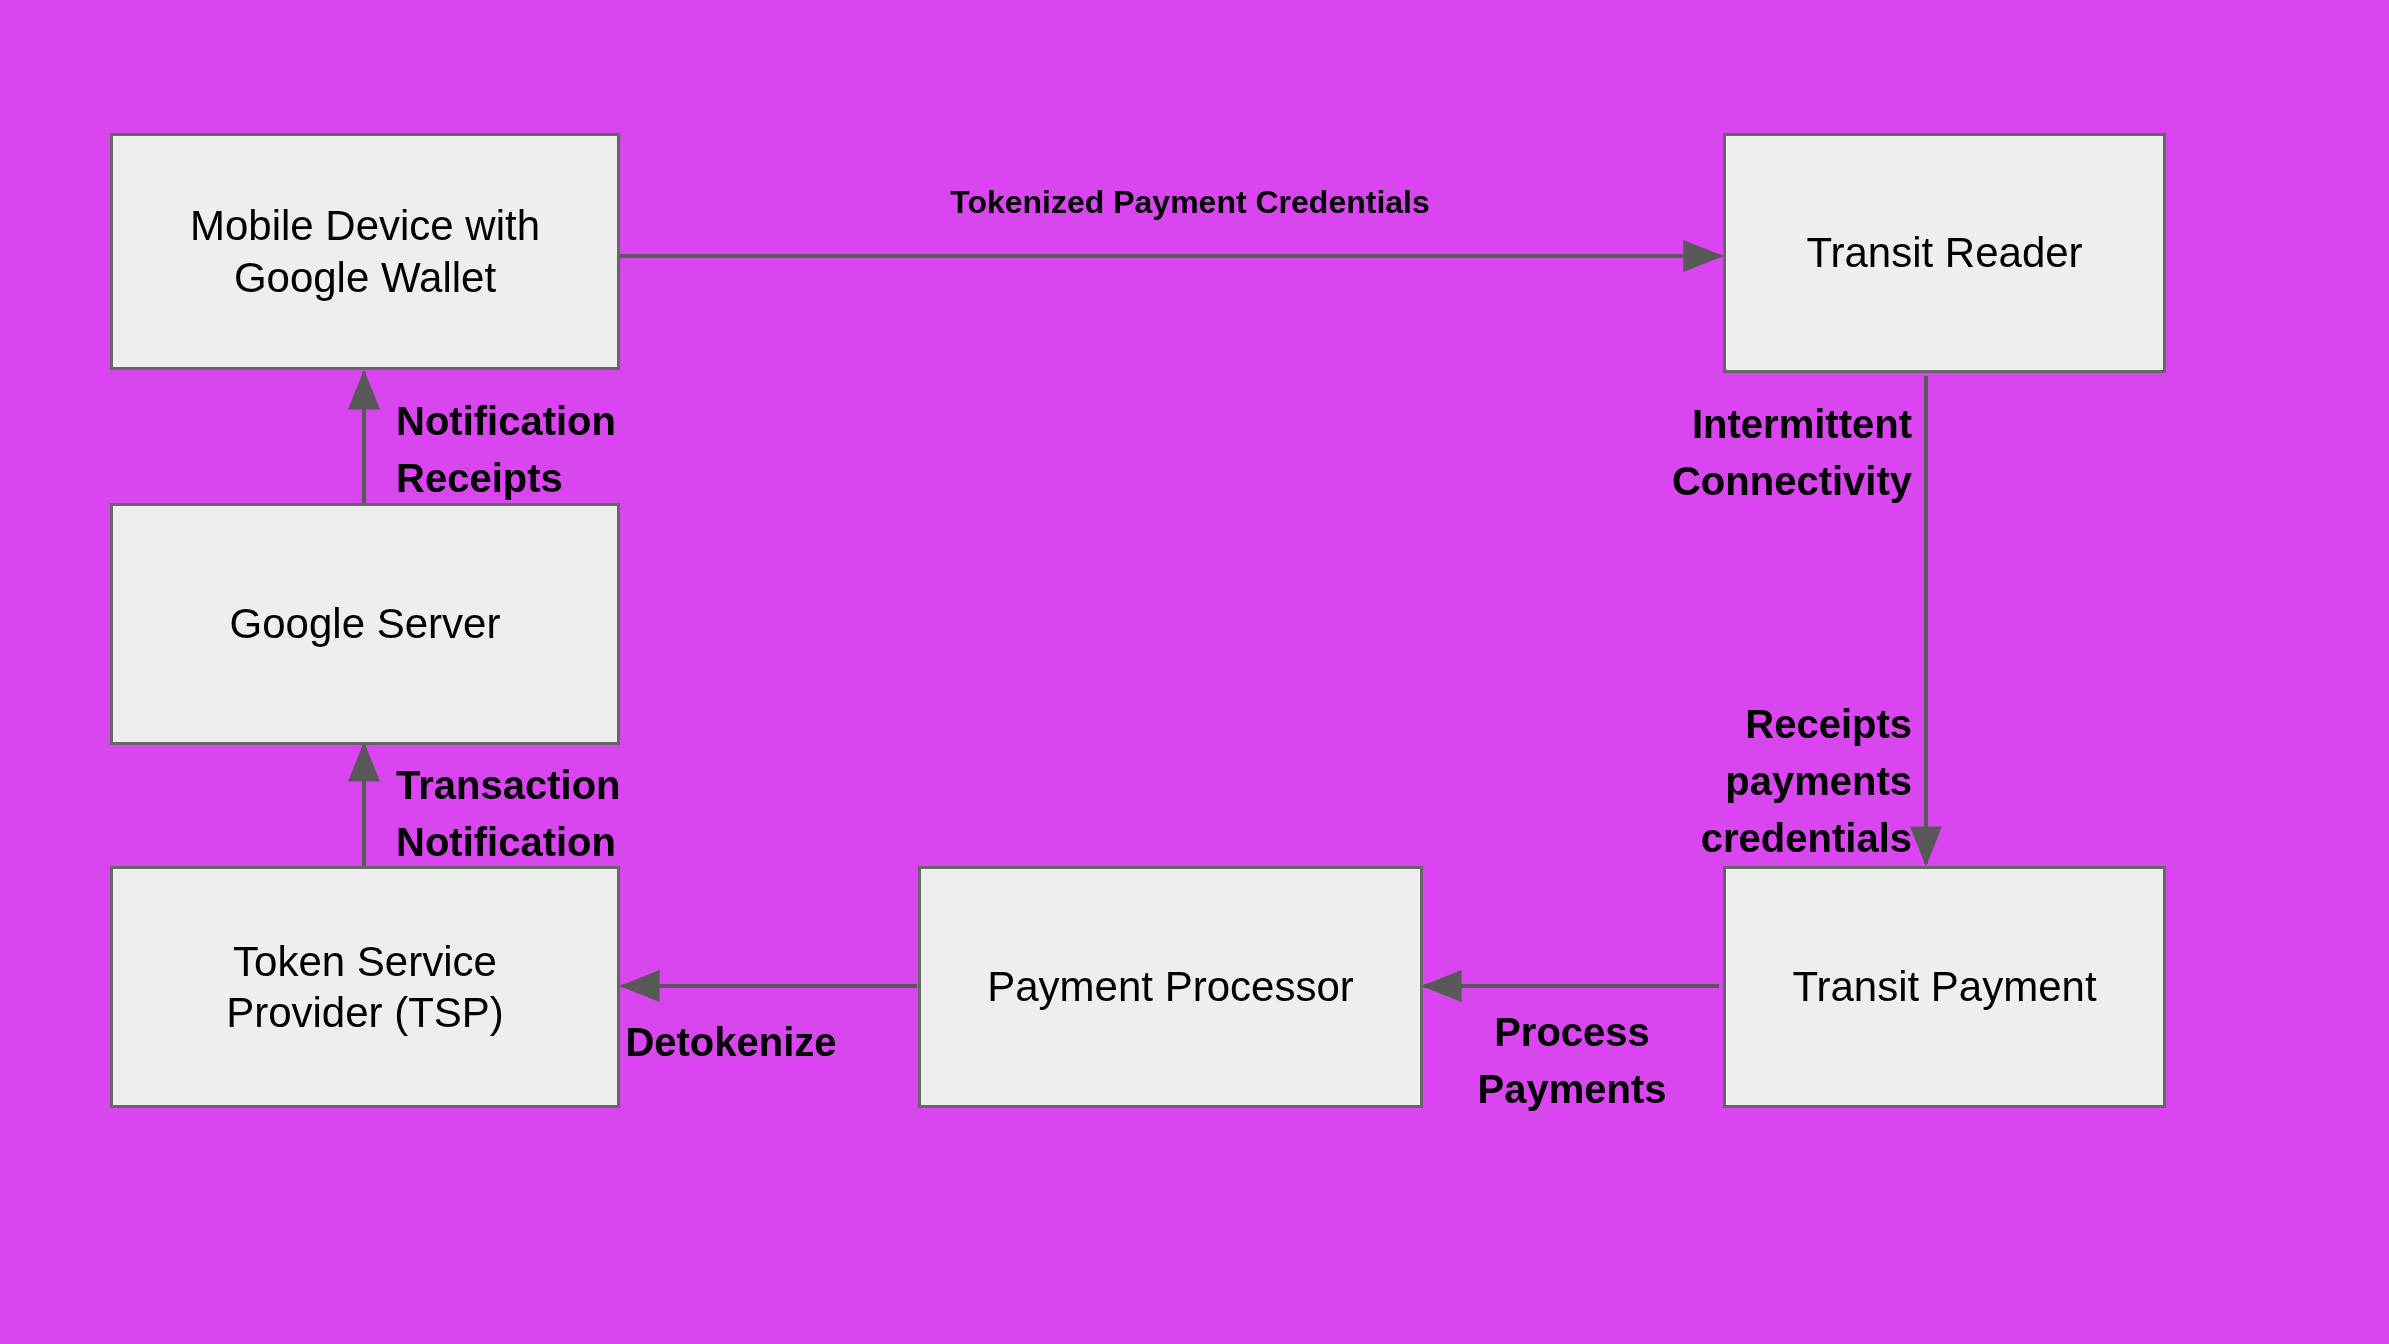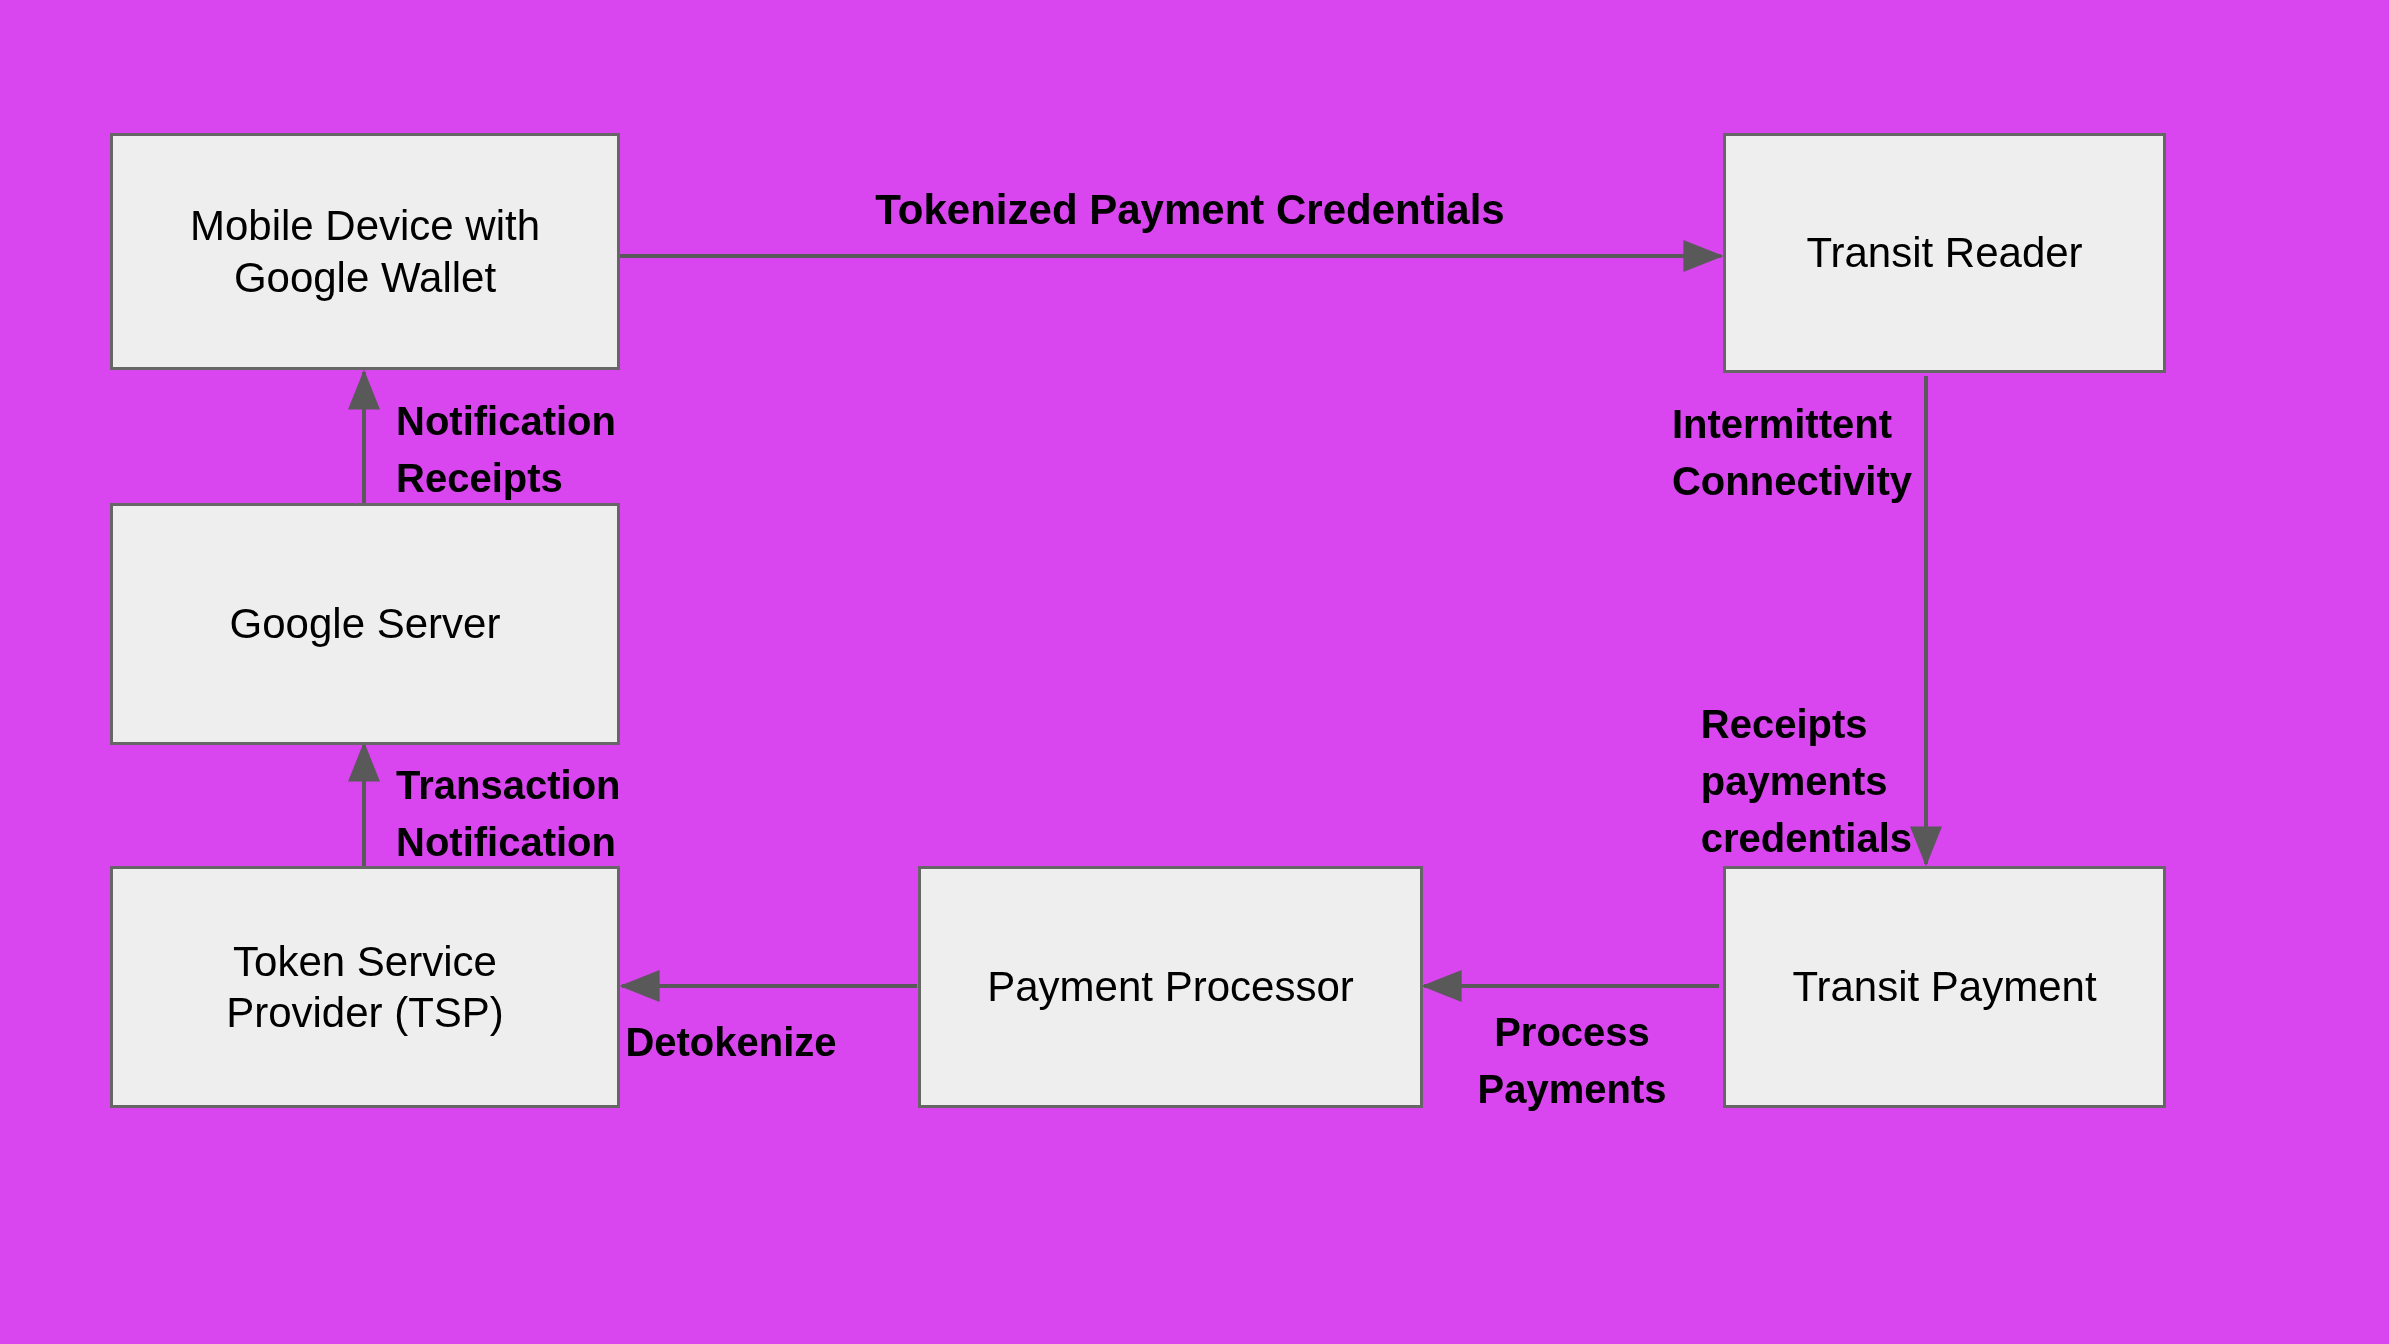--- a/index.html
+++ b/index.html
@@ -48,22 +48,22 @@
     position: absolute;
     color: #000000;
     font-size: 40px;
     font-weight: bold;
     line-height: 1.42;
     white-space: pre-line;
     font-family: "Liberation Sans", sans-serif;
   }
   .el-center { text-align: center; transform: translateX(-50%); }
   .el-left   { text-align: left; }
-  .el-right  { transform: translateX(-100%); }
-  .el-title  { font-size: 42px; }
+  .el-right  { text-align: right; transform: translateX(-100%); }
+  .el-title  { font-size: 32px; }
 </style>
 </head>
 <body>
 
 <div id="canvas">
 
   <svg class="edge-layer" viewBox="0 0 2389 1344" xmlns="http://www.w3.org/2000/svg">
     <defs>
       <marker id="arrowhead" markerWidth="10" markerHeight="8" refX="9.4" refY="4" orient="auto" markerUnits="strokeWidth">
         <path d="M0,0 L10,4 L0,8 z" fill="#595959"></path>

